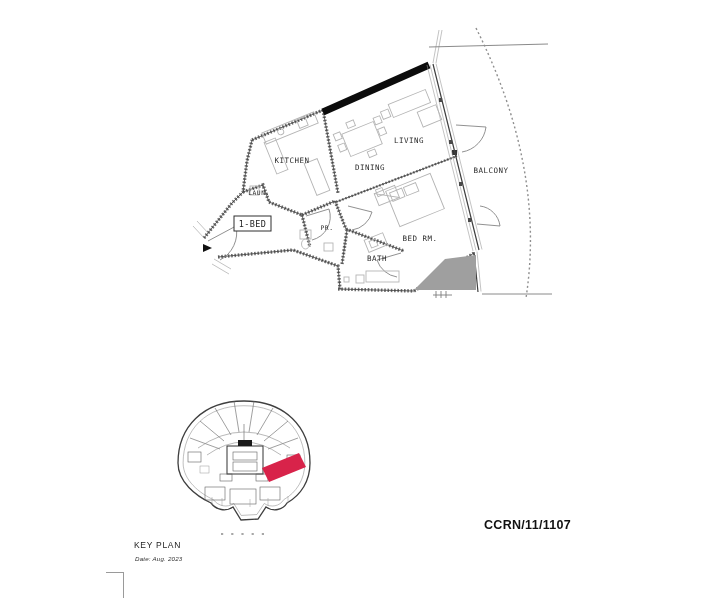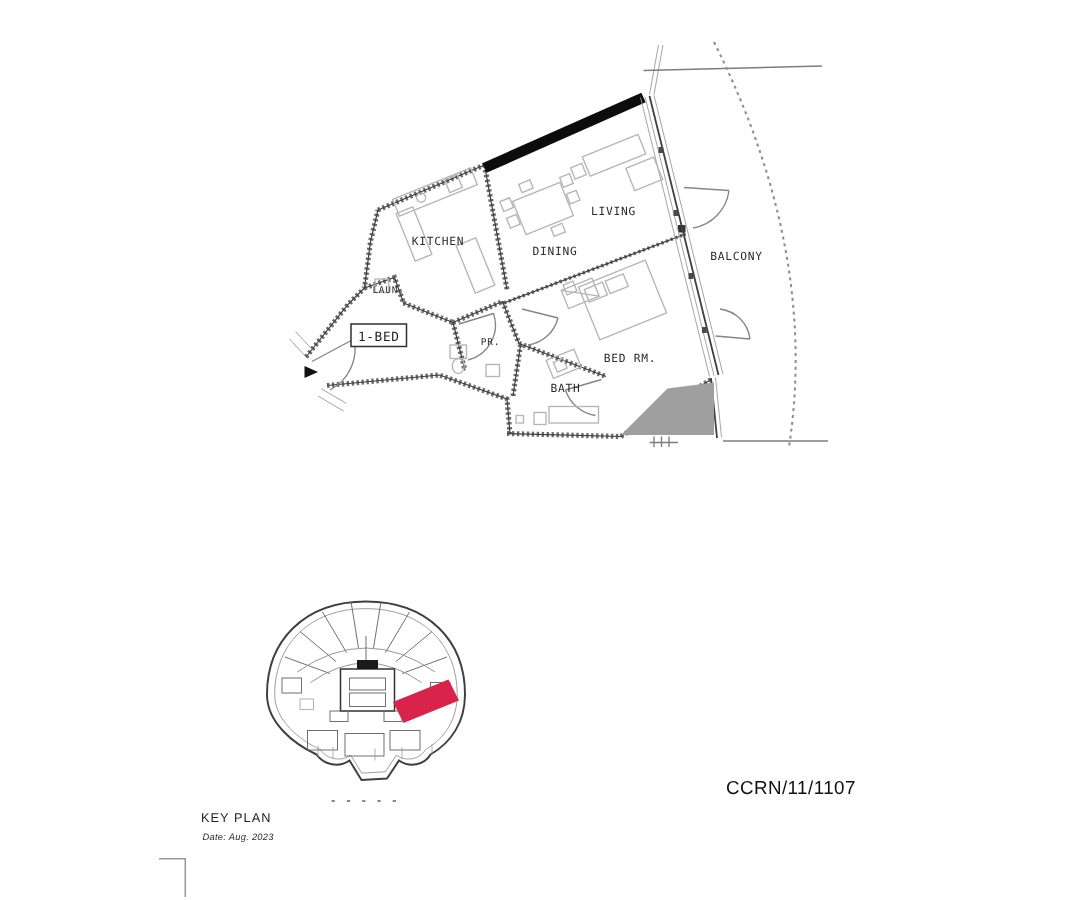--- a/index.html
+++ b/index.html
@@ -26,21 +26,21 @@
   .kp-inner{stroke:#8a8a8a;stroke-width:.6;fill:none;}
   .kp-core{stroke:#333;stroke-width:1;fill:none;}
   .kp-det{stroke:#606060;stroke-width:.6;fill:none;}
   .kp-fine{stroke:#999;stroke-width:.5;fill:none;}
 
   
   .keyplan-title{position:absolute;left:134px;top:540px;font-size:8.5px;letter-spacing:.7px;
                  color:#232323;}
   .keyplan-date{position:absolute;left:135px;top:555px;font-size:6.2px;font-style:italic;
                 color:#2e2e2e;letter-spacing:.2px;}
-  .ref-number{position:absolute;left:484px;top:518px;font-size:12.5px;font-weight:normal;
+  .ref-number{position:absolute;left:484px;top:518px;font-size:12.5px;font-weight:bold;
               color:#111;letter-spacing:.3px;}
   .corner-mark{position:absolute;left:106px;top:572px;width:17px;height:25px;
                border-top:1px solid #9a9a9a;border-right:1px solid #9a9a9a;}
 </style>
 </head>
 <body>
 
 <div class="page">
 
   <svg width="718" height="600" viewBox="0 0 718 600">

